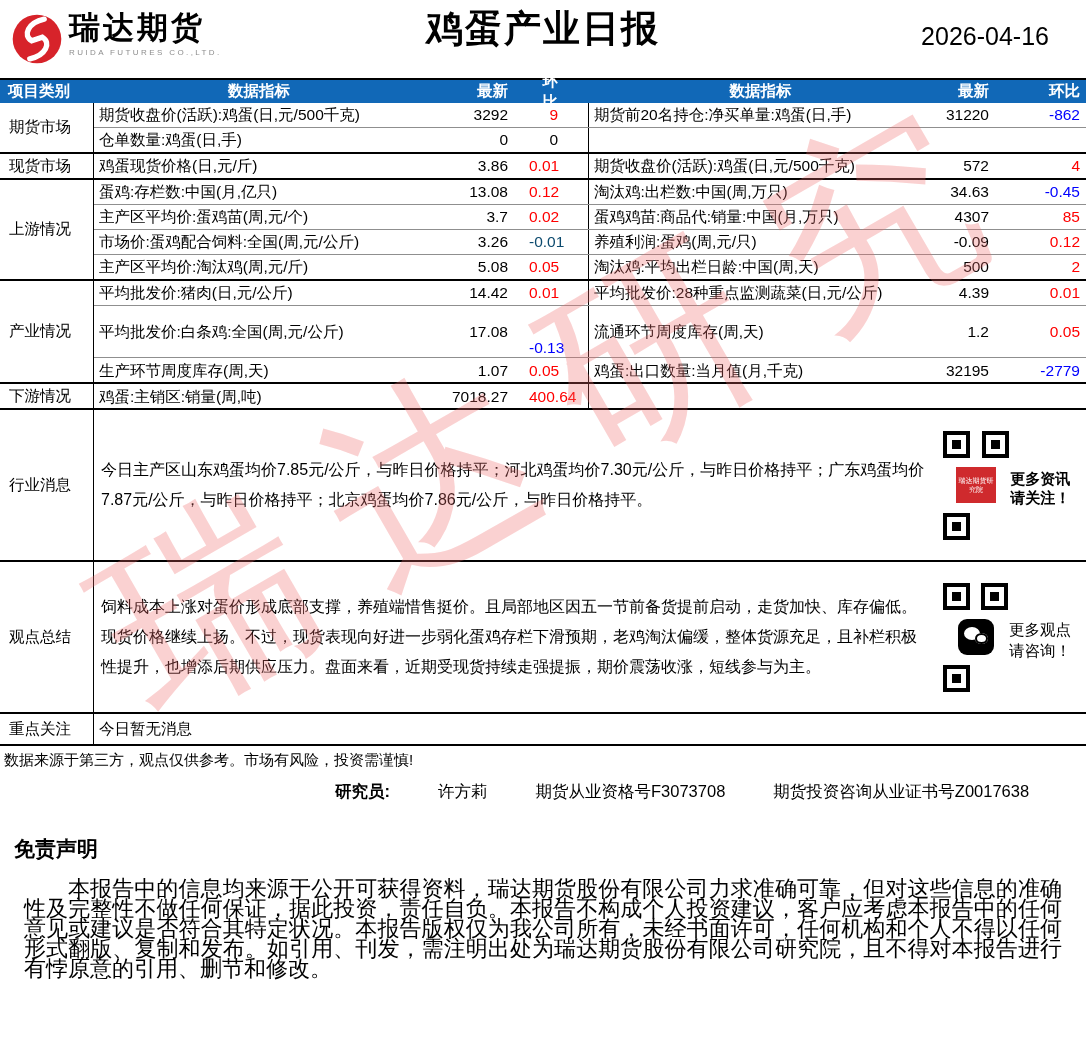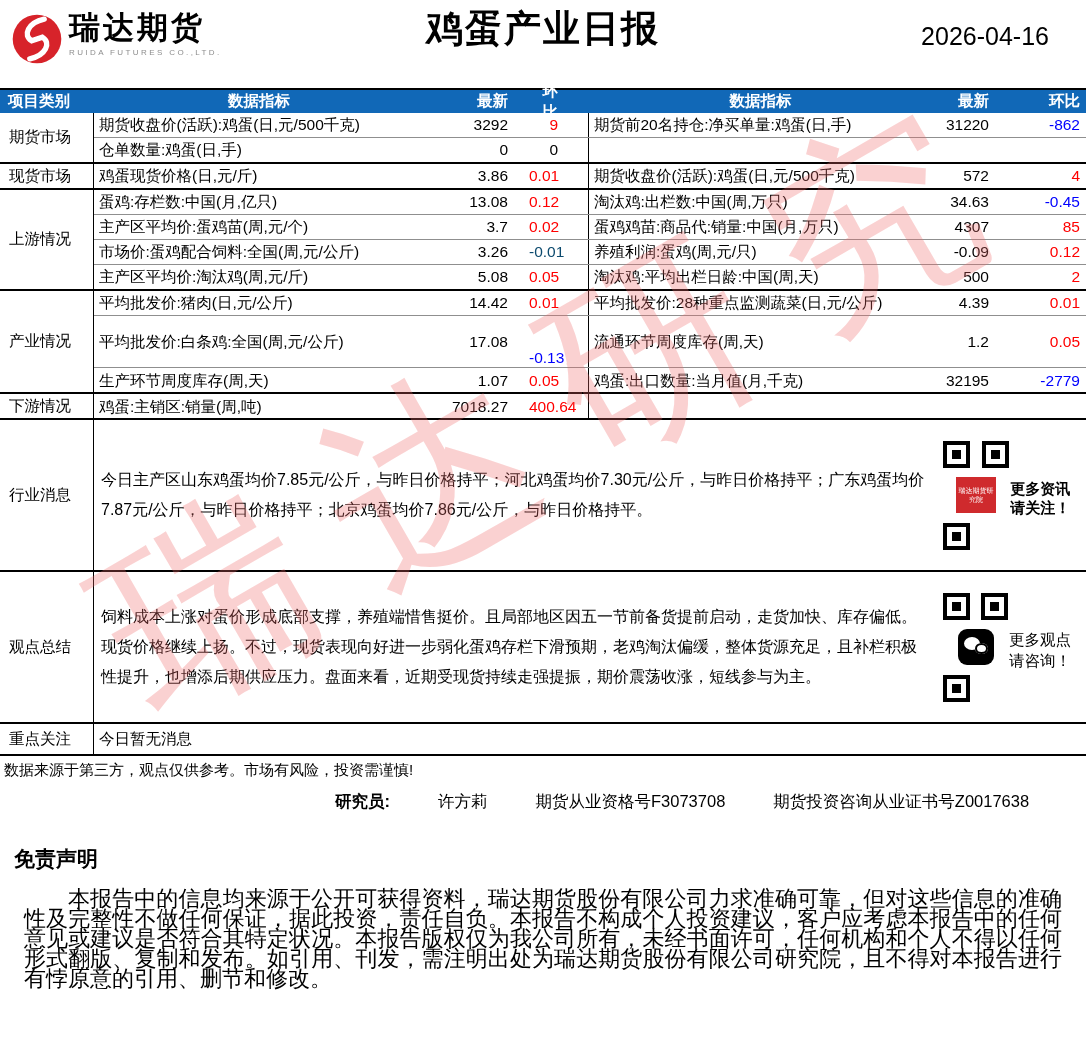--- a/index.html
+++ b/index.html
@@ -1,19 +1,19 @@
 <!DOCTYPE html>
 <html><head>
 <meta charset="utf-8">
 <style>
   html,body{margin:0;padding:0;background:#fff;}
   .page{position:relative;width:1086px;height:1037px;background:#fff;overflow:hidden;
         font-family:"Liberation Sans",sans-serif;color:#000;}
   
-  .hdr{position:relative;height:88px;}
+  .hdr{position:relative;height:78px;}
   .logo{position:absolute;left:10px;top:12px;display:flex;align-items:flex-start;gap:5px;}
   .logo-cn{font-size:31px;font-weight:bold;letter-spacing:3px;line-height:1.05;}
   .logo-en{font-size:8px;color:#8d8d8d;letter-spacing:2.4px;margin-top:3px;}
   .title{position:absolute;left:0;right:0;top:4px;text-align:center;font-size:37px;font-weight:bold;letter-spacing:2px;}
   .date{position:absolute;right:37px;top:22px;font-size:25px;}
   
   .thead{display:flex;align-items:center;height:23px;background:#1168b7;color:#fff;
          font-weight:bold;font-size:15.5px;border-top:2px solid #000;}
   .thead .hc{box-sizing:border-box;}
   .hc.c0{width:94px;padding-left:8px;}

